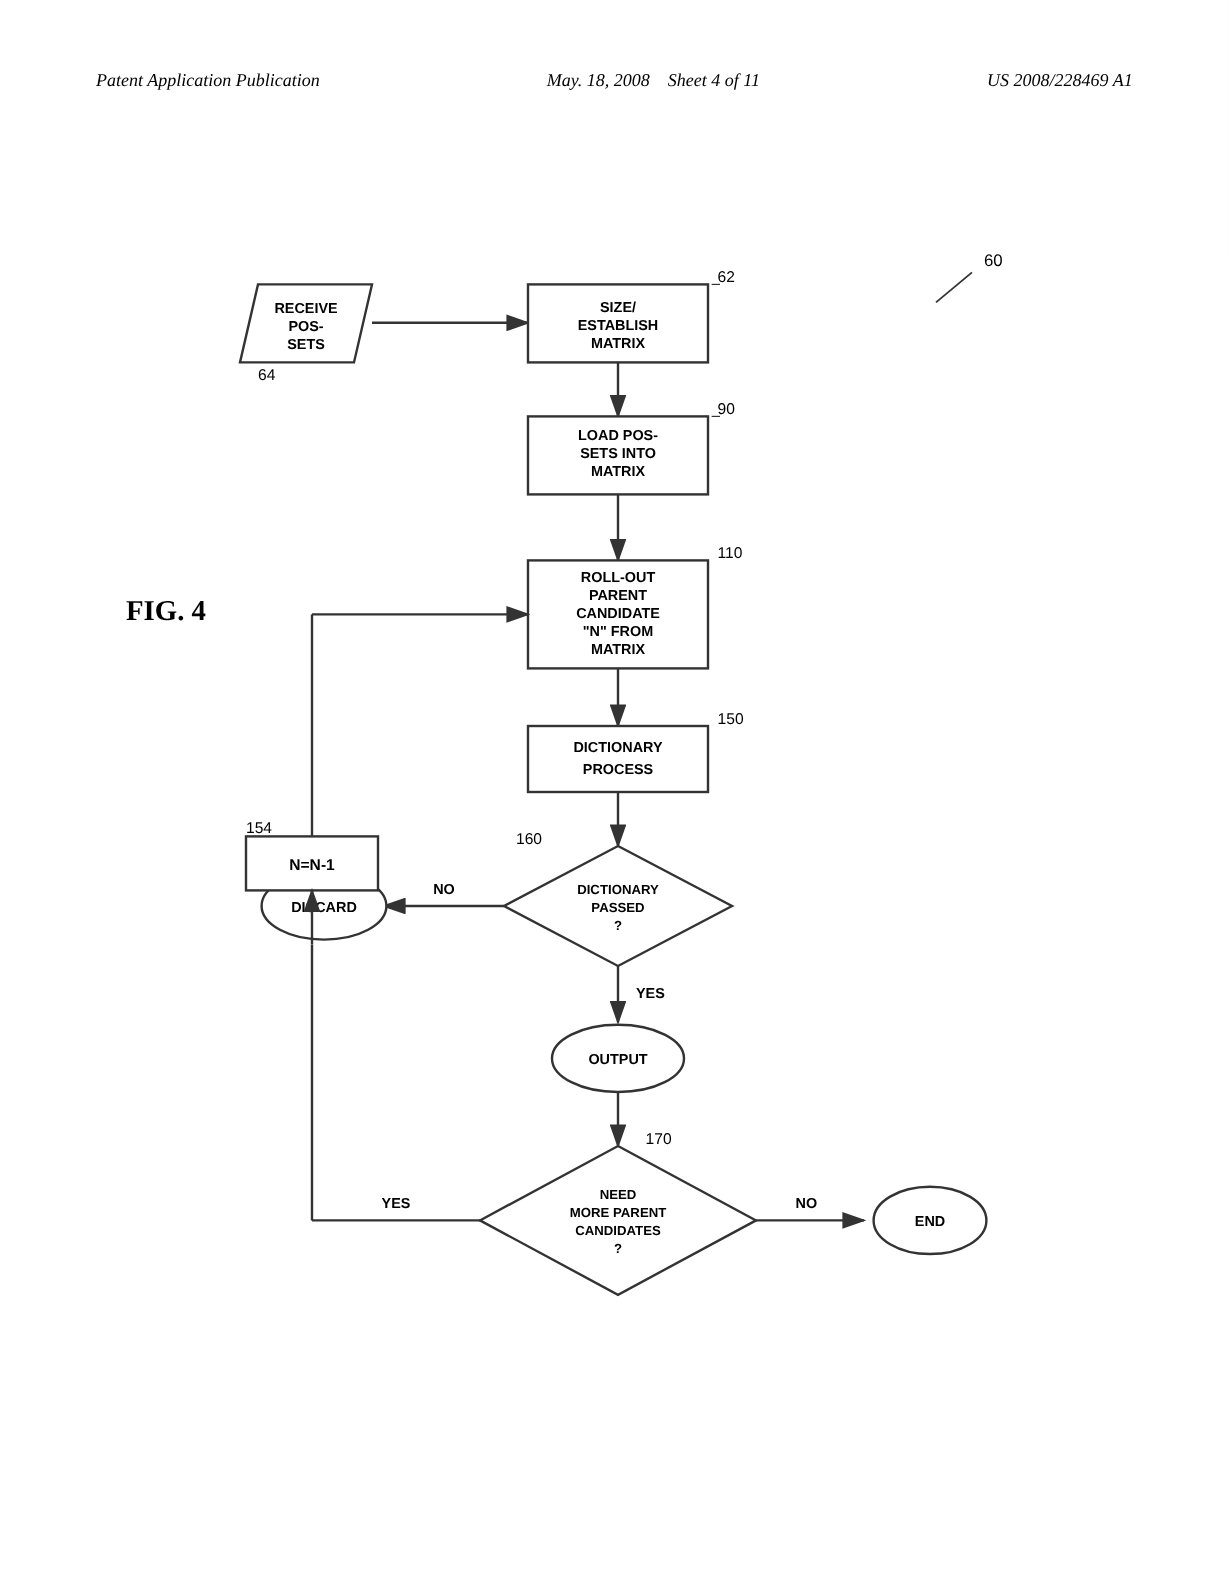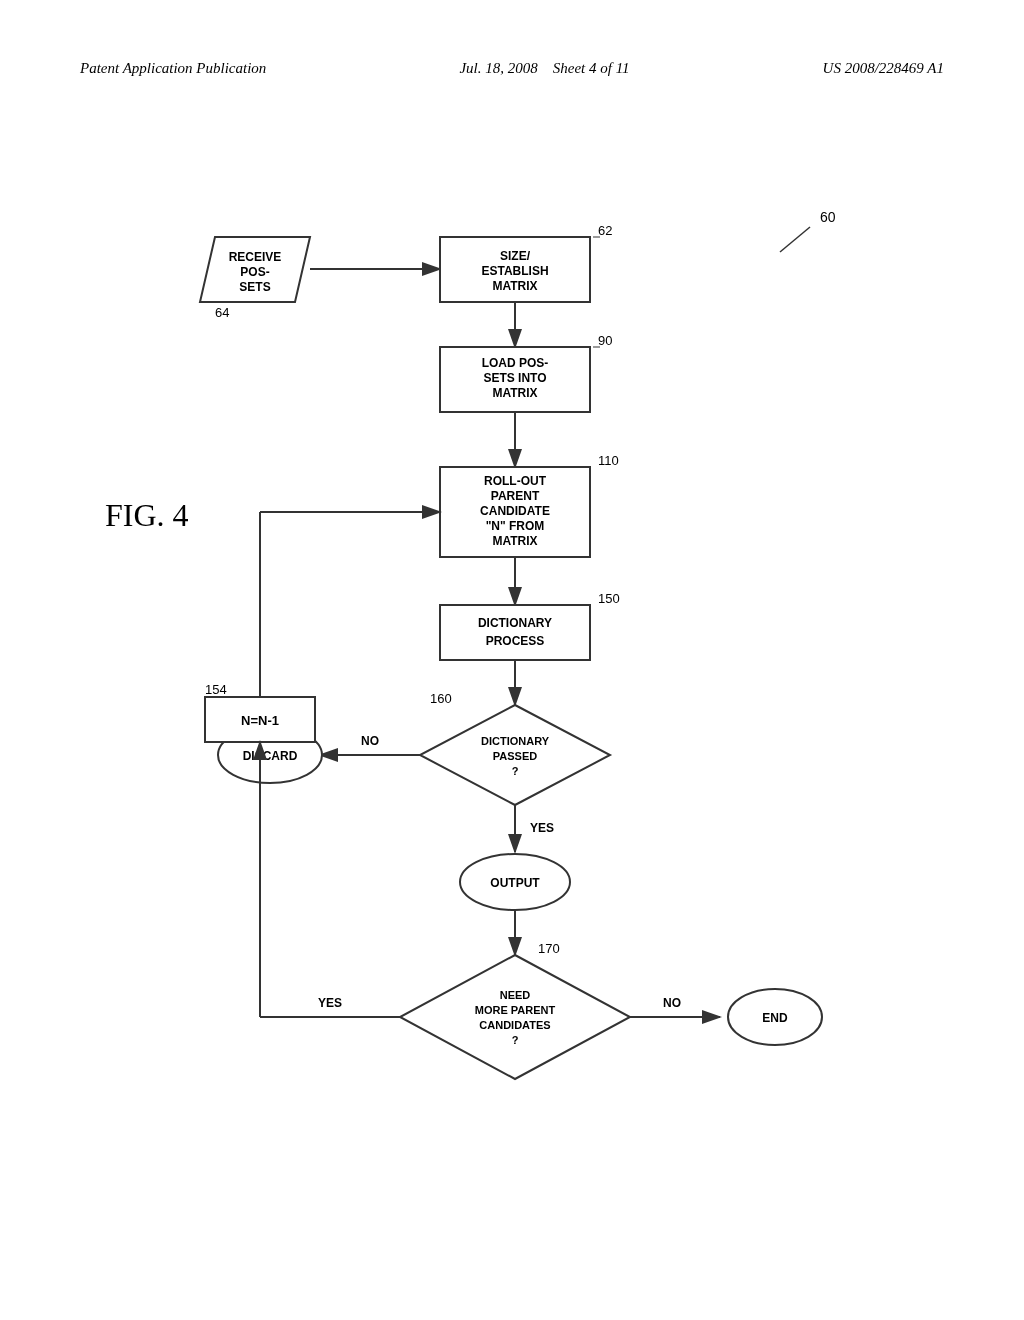--- a/index.html
+++ b/index.html
@@ -37,43 +37,43 @@
       width: 100%;
       height: 1150px;
       margin-top: 10px;
     }
 
     
     .fig-label {
       position: absolute;
       left: 105px;
       top: 390px;
-      font-size: 32px;
-      font-weight: normal;
+      font-size: 24px;
+      font-weight: bold;
       font-style: normal;
     }
 
     
     .diagram-svg {
       position: absolute;
       top: 0;
       left: 0;
       width: 100%;
       height: 100%;
     }
   </style>
 </head>
 <body>
 
 <div class="page">
 
   <div class="header">
     <div class="header-left">Patent Application Publication</div>
     <div class="header-center">
-      <span>Jul. 18, 2008</span>&nbsp;&nbsp;&nbsp;
+      <span>May. 18, 2008</span>&nbsp;&nbsp;&nbsp;
       <span>Sheet 4 of 11</span>
     </div>
     <div class="header-right">US 2008/228469 A1</div>
   </div>
 
   <div class="diagram-area">
 
     <div class="fig-label">FIG. 4</div>
 
     <svg class="diagram-svg" viewBox="0 0 1024 1150" xmlns="http://www.w3.org/2000/svg">

